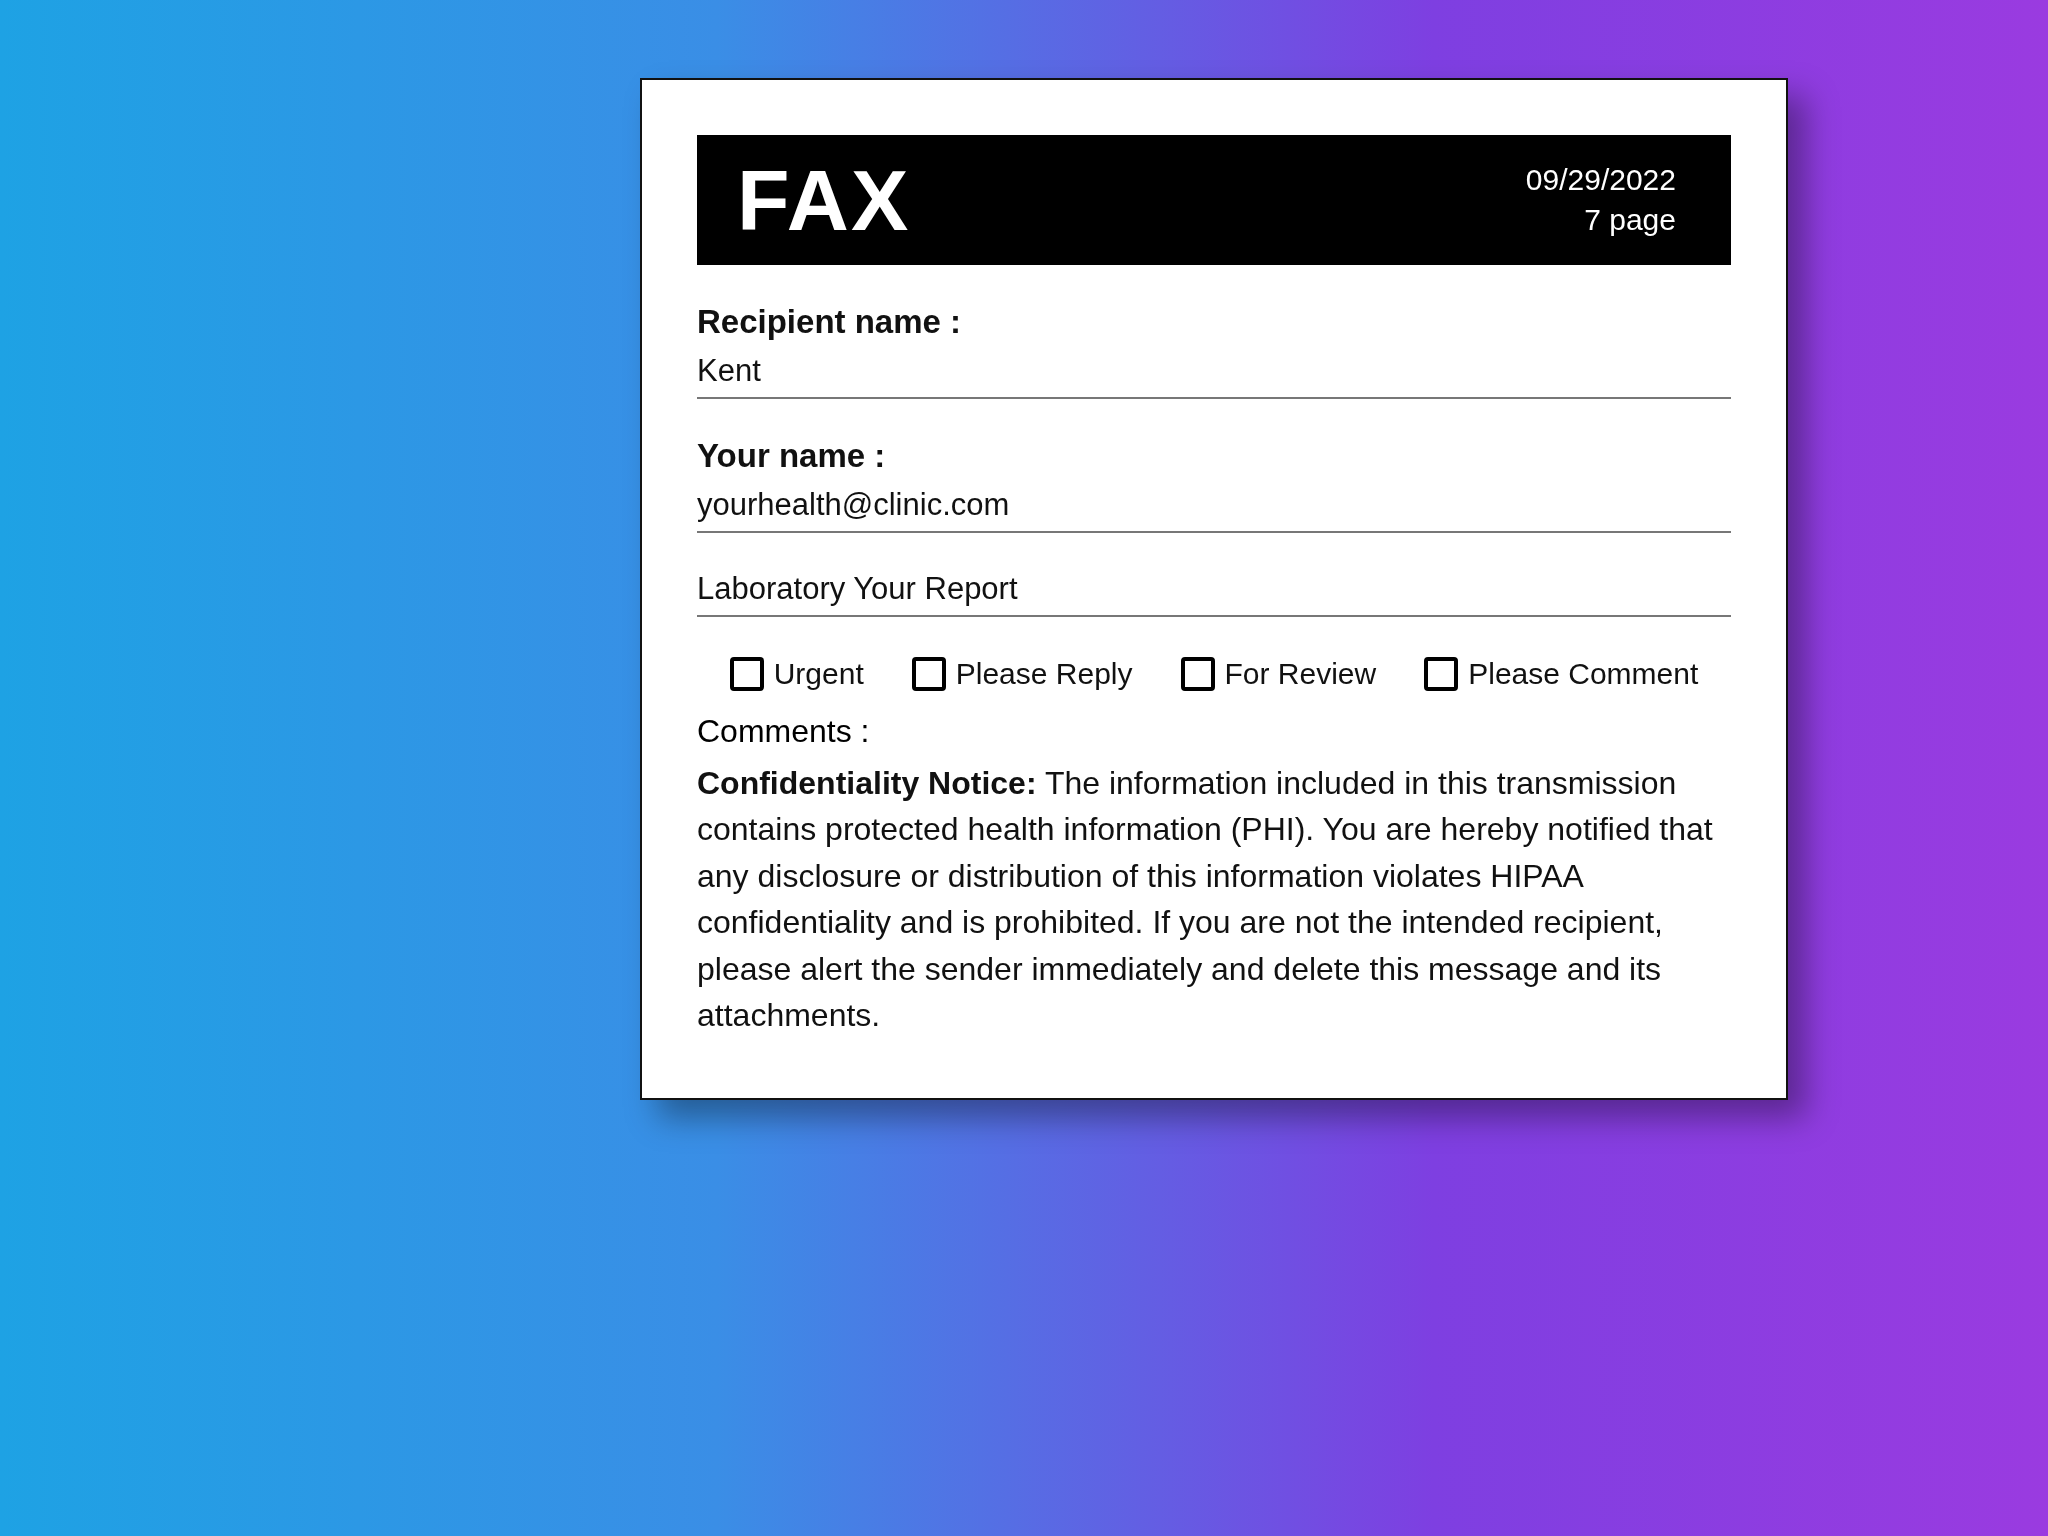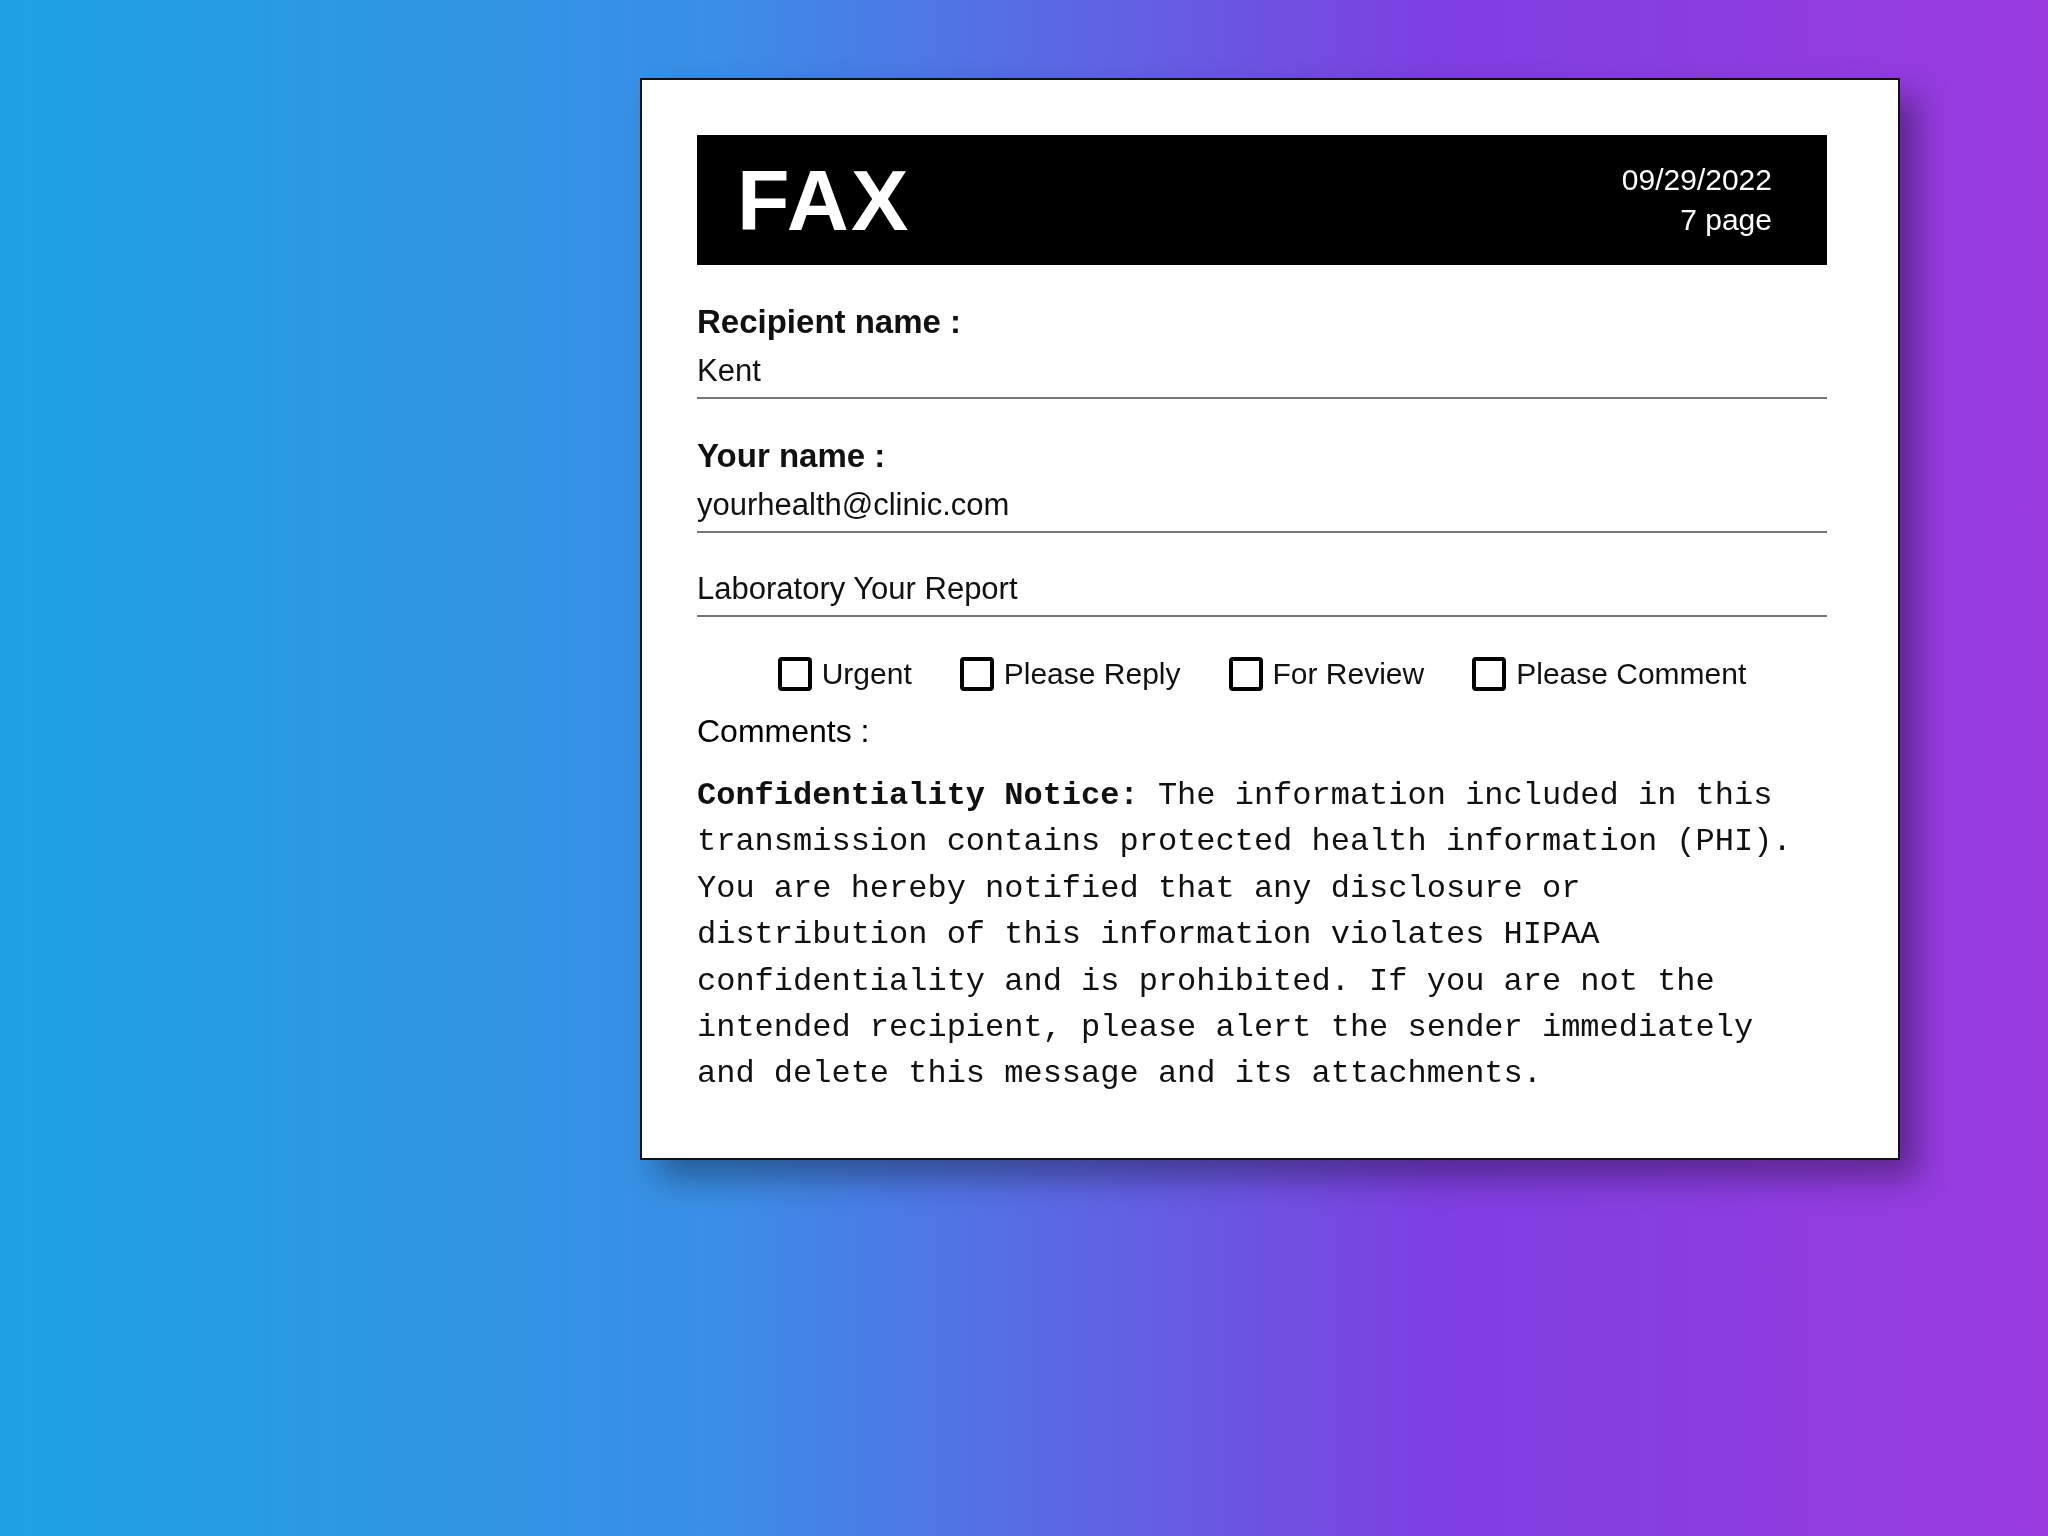--- a/index.html
+++ b/index.html
@@ -9,25 +9,25 @@
     background: linear-gradient(90deg, #1ea2e4 0%, #3a8ee6 35%, #7e3fe1 70%, #9a3be0 100%);
     width: 2048px;
     height: 1536px;
     overflow: hidden;
     position: relative;
   }
   .fax-page {
     position: absolute;
     top: 78px;
     left: 640px;
-    width: 1260px;
+    width: 1148px;
     background: #ffffff;
     border: 2px solid #111;
     box-shadow: 18px 18px 30px rgba(0,0,0,0.35);
-    padding: 0 16px 60px 0;
+    padding: 0 0 60px 0;
   }
   .fax-inner {
     padding: 55px 55px 0 55px;
   }
   .fax-header {
     background: #000;
     color: #fff;
     display: flex;
     justify-content: space-between;
     align-items: center;
@@ -83,23 +83,22 @@
     display: inline-block;
   }
   .comments-label {
     font-size: 32px;
     font-weight: 400;
     margin-top: 22px;
   }
   .notice {
     font-size: 32px;
     line-height: 1.45;
-    margin-top: 23px;
+    margin-top: 10px;
     color: #111;
-    font-family: Liberation Mono, monospace;
   }
   .notice-heading { font-weight: 800; }
 </style>
 </head>
 <body>
 
 <div class="fax-page">
   <div class="fax-inner">
     <div class="fax-header">
       <div class="fax-title">FAX</div>

